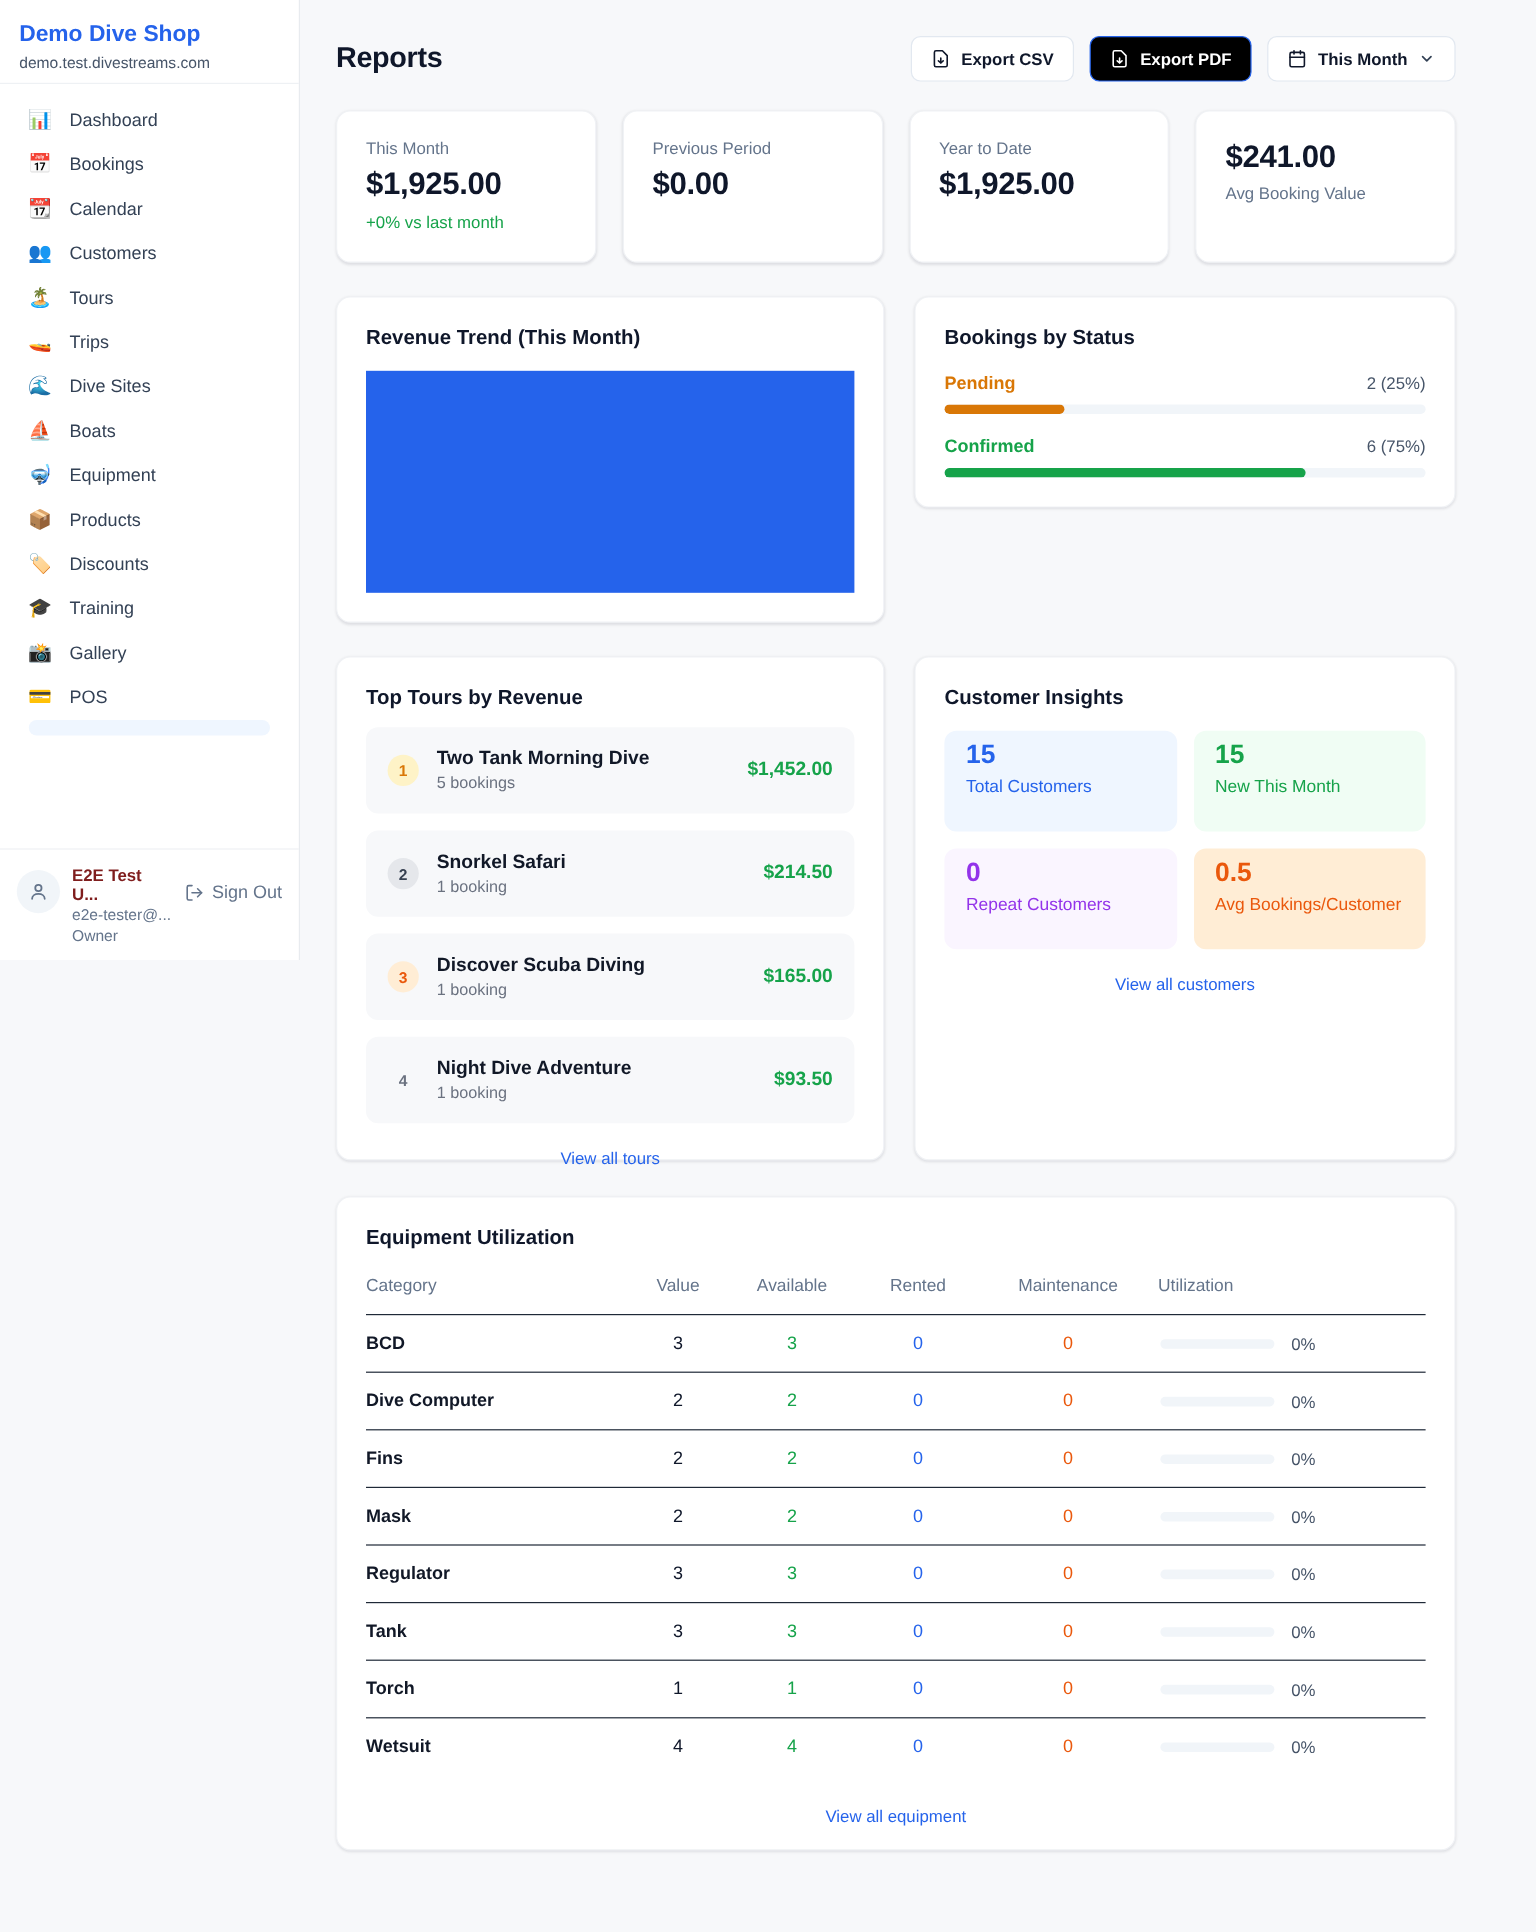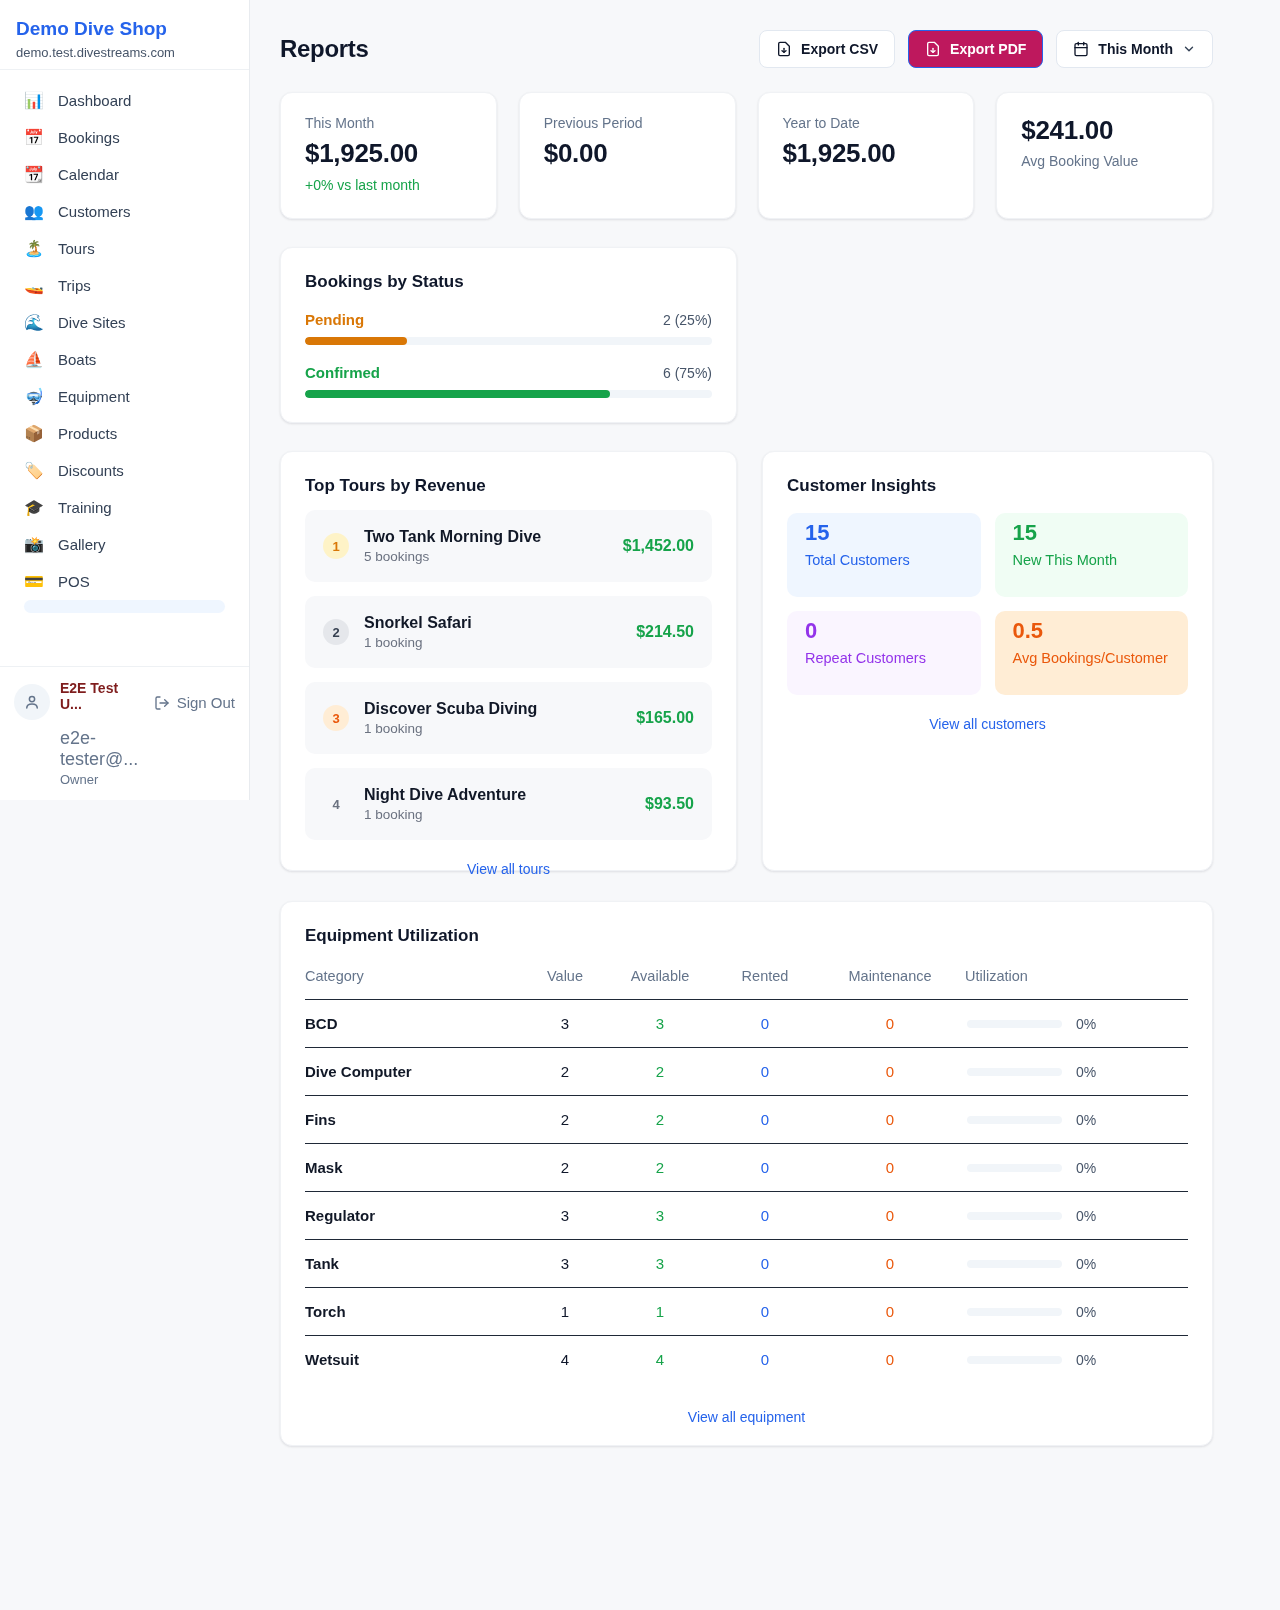--- a/index.html
+++ b/index.html
@@ -35,40 +35,40 @@
     border-top: 1px solid #eef1f4;
     padding: 13px 14px; display: flex; align-items: flex-start; gap: 10px;
   }
   .avatar {
     width: 36px; height: 36px; border-radius: 50%;
     background: #f1f5f9; display: flex; align-items: center; justify-content: center;
     flex: none; margin-top: 4px;
   }
   .user-meta { min-width: 0; }
   .user-name { font-size: 14px; font-weight: 700; color: #7f1d1d; }
-  .user-email { font-size: 18px; color: #64748b; margin-top: 16px; }
+  .user-email { font-size: 13px; color: #64748b; margin-top: 2px; }
   .user-role { font-size: 13px; color: #64748b; margin-top: 2px; }
   .signout {
     margin-left: auto; margin-top: 14px;
     display: flex; align-items: center; gap: 7px;
     background: none; border: none; cursor: pointer;
     color: #64748b; font-size: 15px; font-family: inherit; flex: none;
   }
   
   .main { position: absolute; left: 250px; top: 0; width: 1030px; padding: 30px 67px 0 30px; }
   .page-header { display: flex; align-items: center; margin-bottom: 24px; }
   .page-title { font-size: 24px; font-weight: 800; color: #0f172a; letter-spacing: -0.3px; }
   .header-actions { margin-left: auto; display: flex; gap: 13px; }
   .btn {
     display: flex; align-items: center; gap: 9px;
     height: 38px; padding: 0 16px; border-radius: 8px;
     font-size: 14px; font-weight: 600; font-family: inherit; cursor: pointer;
     background: #ffffff; color: #0f172a; border: 1px solid #e2e8f0;
   }
-  .btn-primary { background: #be185d; color: #ffffff; border-color: #2563eb; }
+  .btn-primary { background: #000000; color: #ffffff; border-color: #2563eb; }
   .btn svg { flex: none; }
   
   .stats { display: grid; grid-template-columns: repeat(4, 1fr); gap: 22px; }
   .card {
     background: #fff; border: 1px solid #f0f2f5; border-radius: 12px;
     box-shadow: 0 1px 2px rgba(16,24,40,.05), 0 1px 3px rgba(16,24,40,.06);
   }
   .stat-card { padding: 22px 24px; height: 127px; }
   .stat-label { font-size: 14px; color: #64748b; }
   .stat-value { font-size: 26px; font-weight: 800; color: #0f172a; margin-top: 7px; letter-spacing: -0.3px; }
@@ -282,20 +282,24 @@
       <div class="stat-value">$1,925.00</div>
     </div>
     <div class="card stat-card flip">
       <div class="stat-value">$241.00</div>
       <div class="stat-label">Avg Booking Value</div>
     </div>
   </div>
 
   <div class="row2">
     <div class="card panel">
+      <div class="panel-title">Revenue Trend (This Month)</div>
+      <div class="chart-block"></div>
+    </div>
+    <div class="card panel">
       <div class="panel-title">Bookings by Status</div>
       <div class="status-row">
         <div class="status-line">
           <span class="status-label c-pending">Pending</span>
           <span class="status-value">2 (25%)</span>
         </div>
         <div class="bar-track">
           <div class="bar-fill bg-pending" style="width: 25%;"></div>
         </div>
       </div>

